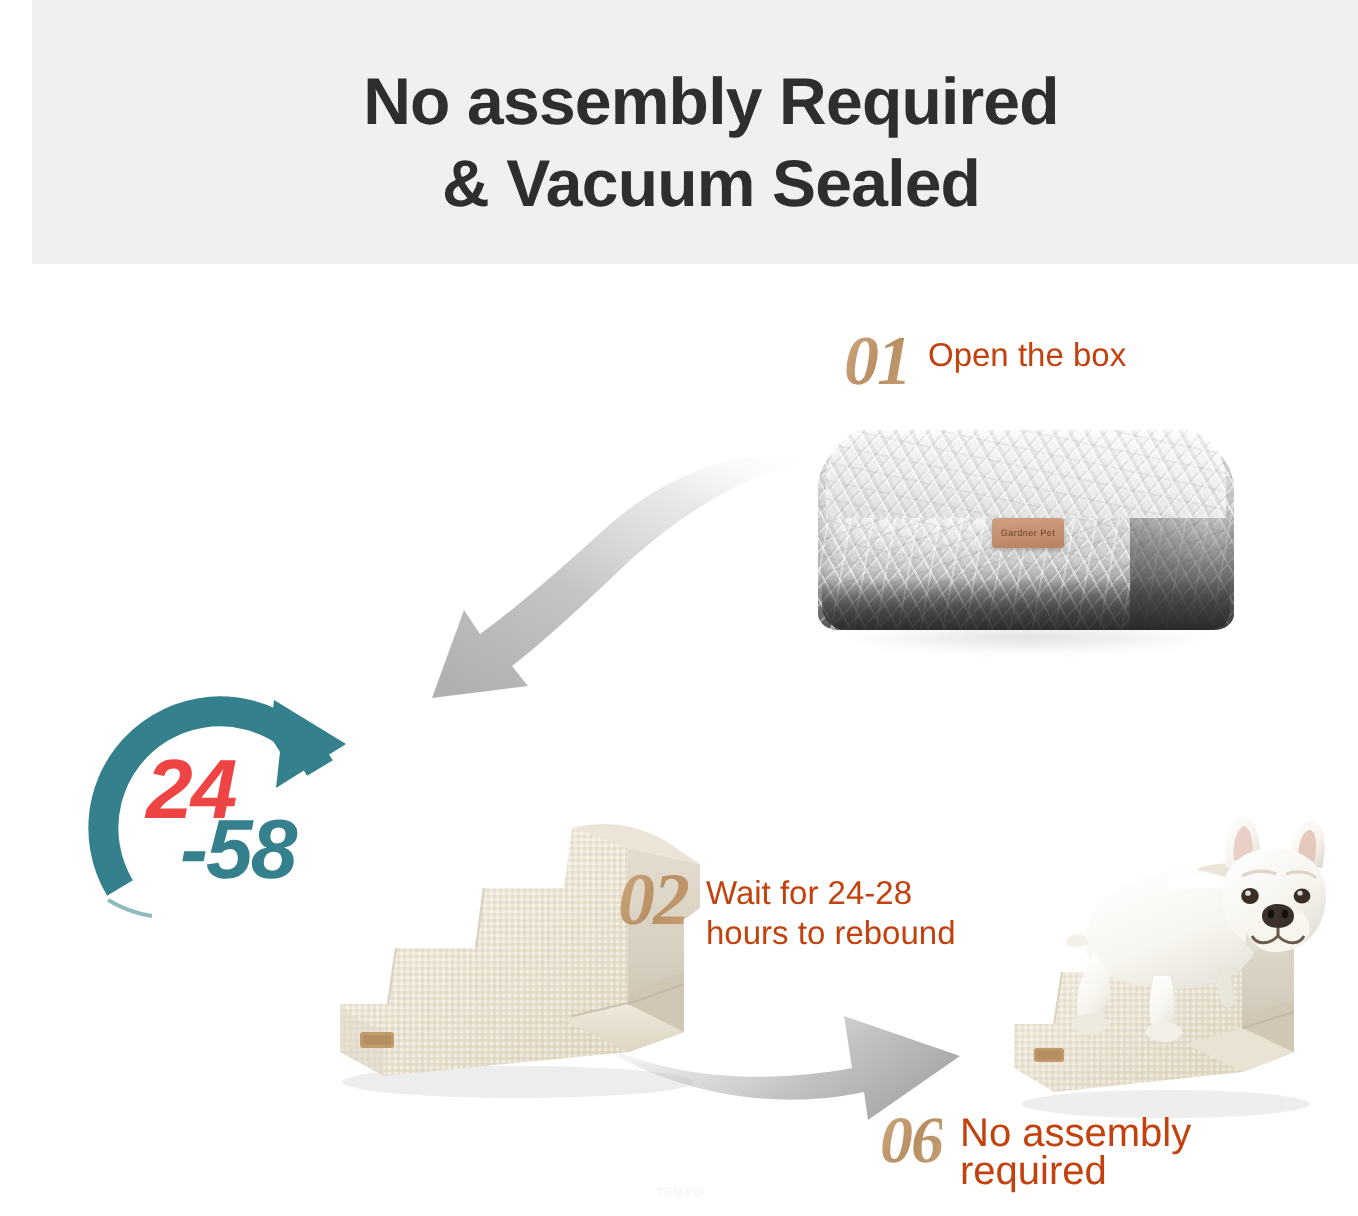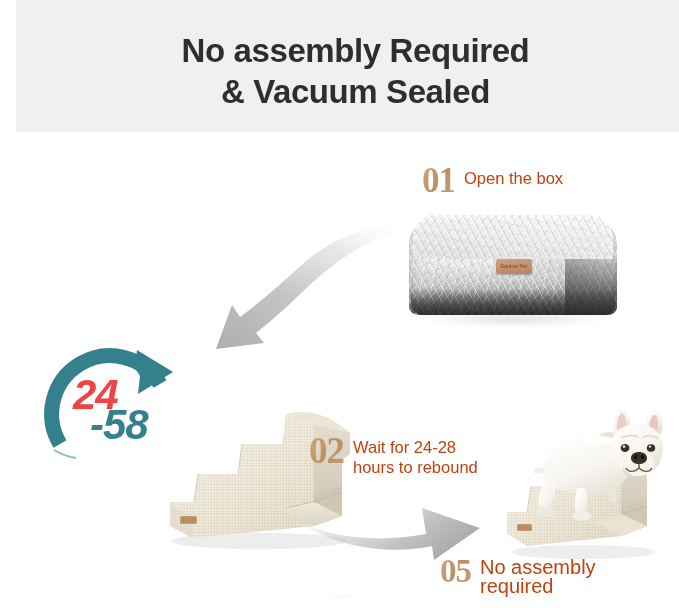--- a/index.html
+++ b/index.html
@@ -45,20 +45,21 @@
 
   
   .step {
     position: absolute;
     display: flex;
     align-items: flex-start;
     white-space: nowrap;
   }
   .step-num {
     font-family: "Liberation Serif", serif;
+    font-style: italic;
     font-weight: bold;
     font-size: 35px;
     line-height: 1;
     letter-spacing: -1px;
     background: linear-gradient(120deg, #cfa87f 0%, #b88f62 55%, #c8a178 100%);
     -webkit-background-clip: text;
     background-clip: text;
     color: transparent;
     margin-right: 9px;
   }
@@ -450,20 +451,20 @@
     </g>
   </svg>
 
   <div class="step" id="step-02">
     <div class="step-num">02</div>
     <div class="step-text">Wait for 24-28
 hours to rebound</div>
   </div>
 
   <div class="step" id="step-03">
-    <div class="step-num">05</div>
+    <div class="step-num">06</div>
     <div class="step-text">No assembly
 required</div>
   </div>
 
   <div class="watermark">TEMPO</div>
 
 </div>
 
 </body></html>

